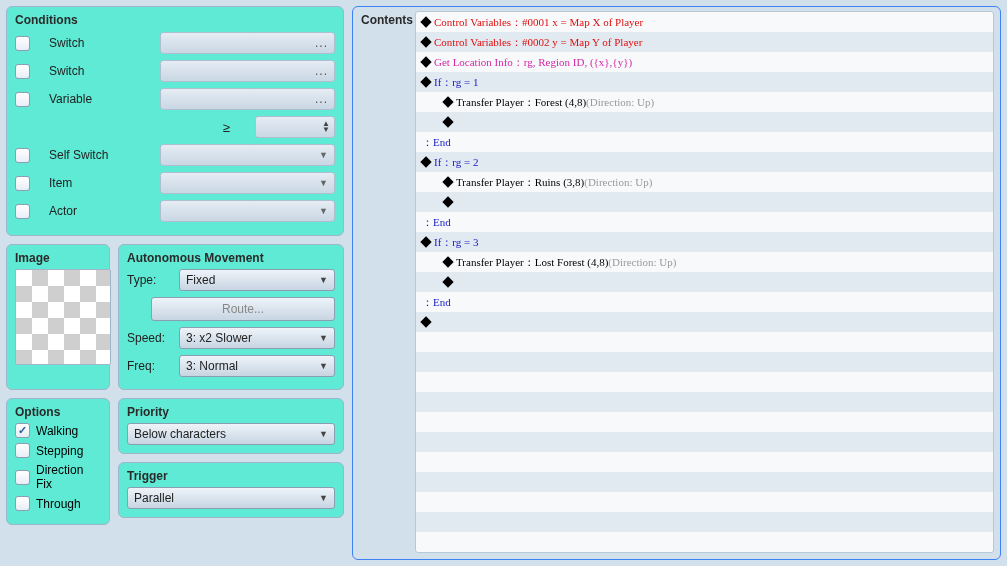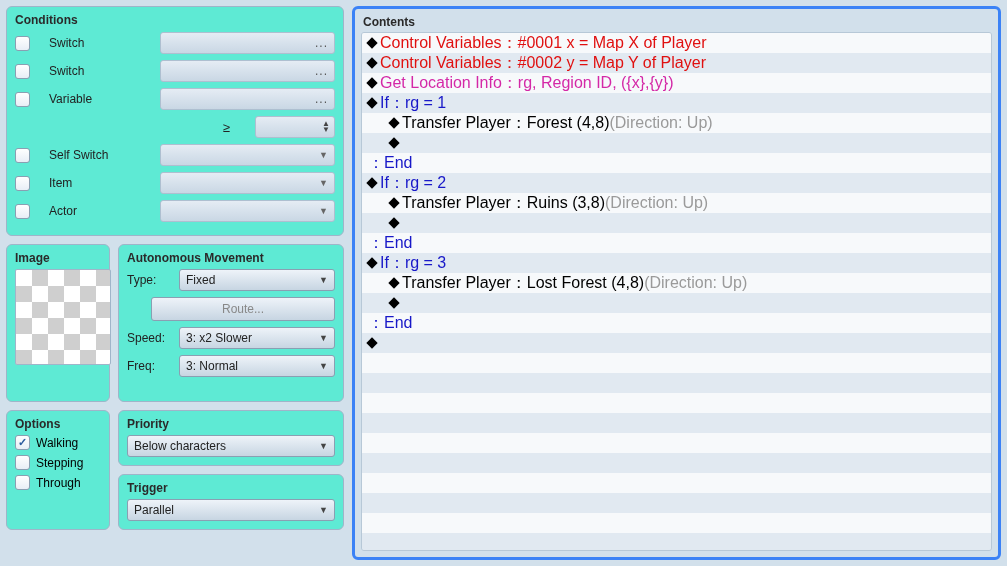--- a/index.html
+++ b/index.html
@@ -105,35 +105,35 @@
       background: linear-gradient(#eef3f9,#c7d5e2);
       border:1px solid #8a9fb2;border-radius:3px;
       display:flex;align-items:center;justify-content:center;
       color:#888;
       padding:0 10px;
       margin-left:24px;
       margin-bottom:6px;
     }
     .opt-row { display:flex;align-items:center;gap:6px;margin-bottom:5px;}
     .contents-panel {
-      border: 3px solid #3b82f6;
+      border: 1px solid #3b82f6;
       border-radius: 6px;
       padding: 4px 6px 6px;
-      display:flex;flex-direction:column;
+      display:flex;flex-direction:row;
       min-height:0;
     }
     .contents-title { font-weight:bold;font-size:12px;color:#2a2a2a;margin:2px 2px 3px;}
     .contents-list {
       flex:1;
       background:#f7f9fb;
       border:1px solid #b7c8d7;
       border-radius:3px;
       overflow:auto;
-      font-family: Liberation Sans, sans-serif;
-      font-size: 16px;
+      font-family: Liberation Serif, serif;
+      font-size: 11px;
     }
     .line {
       height: 20px;
       display:flex;align-items:center;
       padding-left: 6px;
       white-space: nowrap;
     }
     .line:nth-child(even){background:#e1e9f1;}
     .diamond {
       width:8px;height:8px;background:#000;
@@ -228,21 +228,21 @@
         <div class="btn">
           <span>Route...</span>
         </div>
         <div class="am-row">
           <span class="am-label">Speed:</span>
           <div class="dropdown">
             <span>3: x2 Slower</span>
             <span class="arrow">▼</span>
           </div>
         </div>
-        <div class="am-row" style="margin-bottom:16px">
+        <div class="am-row" style="margin-bottom:4px">
           <span class="am-label">Freq:</span>
           <div class="dropdown">
             <span>3: Normal</span>
             <span class="arrow">▼</span>
           </div>
         </div>
       </div>
     </div>
 
     <div class="mid-row">
@@ -252,20 +252,24 @@
             <div class="opt-row">
               <div class="cb checked"></div>
               <span>Walking</span>
             </div>
             <div class="opt-row">
               <div class="cb "></div>
               <span>Stepping</span>
             </div>
             <div class="opt-row">
               <div class="cb "></div>
+              <span>Direction Fix</span>
+            </div>
+            <div class="opt-row">
+              <div class="cb "></div>
               <span>Through</span>
             </div>
           </div>
       </div>
       <div style="display:flex;flex-direction:column;gap:8px;">
         <div class="panel">
           <div class="panel-title">Priority</div>
           <div class="dropdown">
             <span>Below characters</span>
             <span class="arrow">▼</span>

